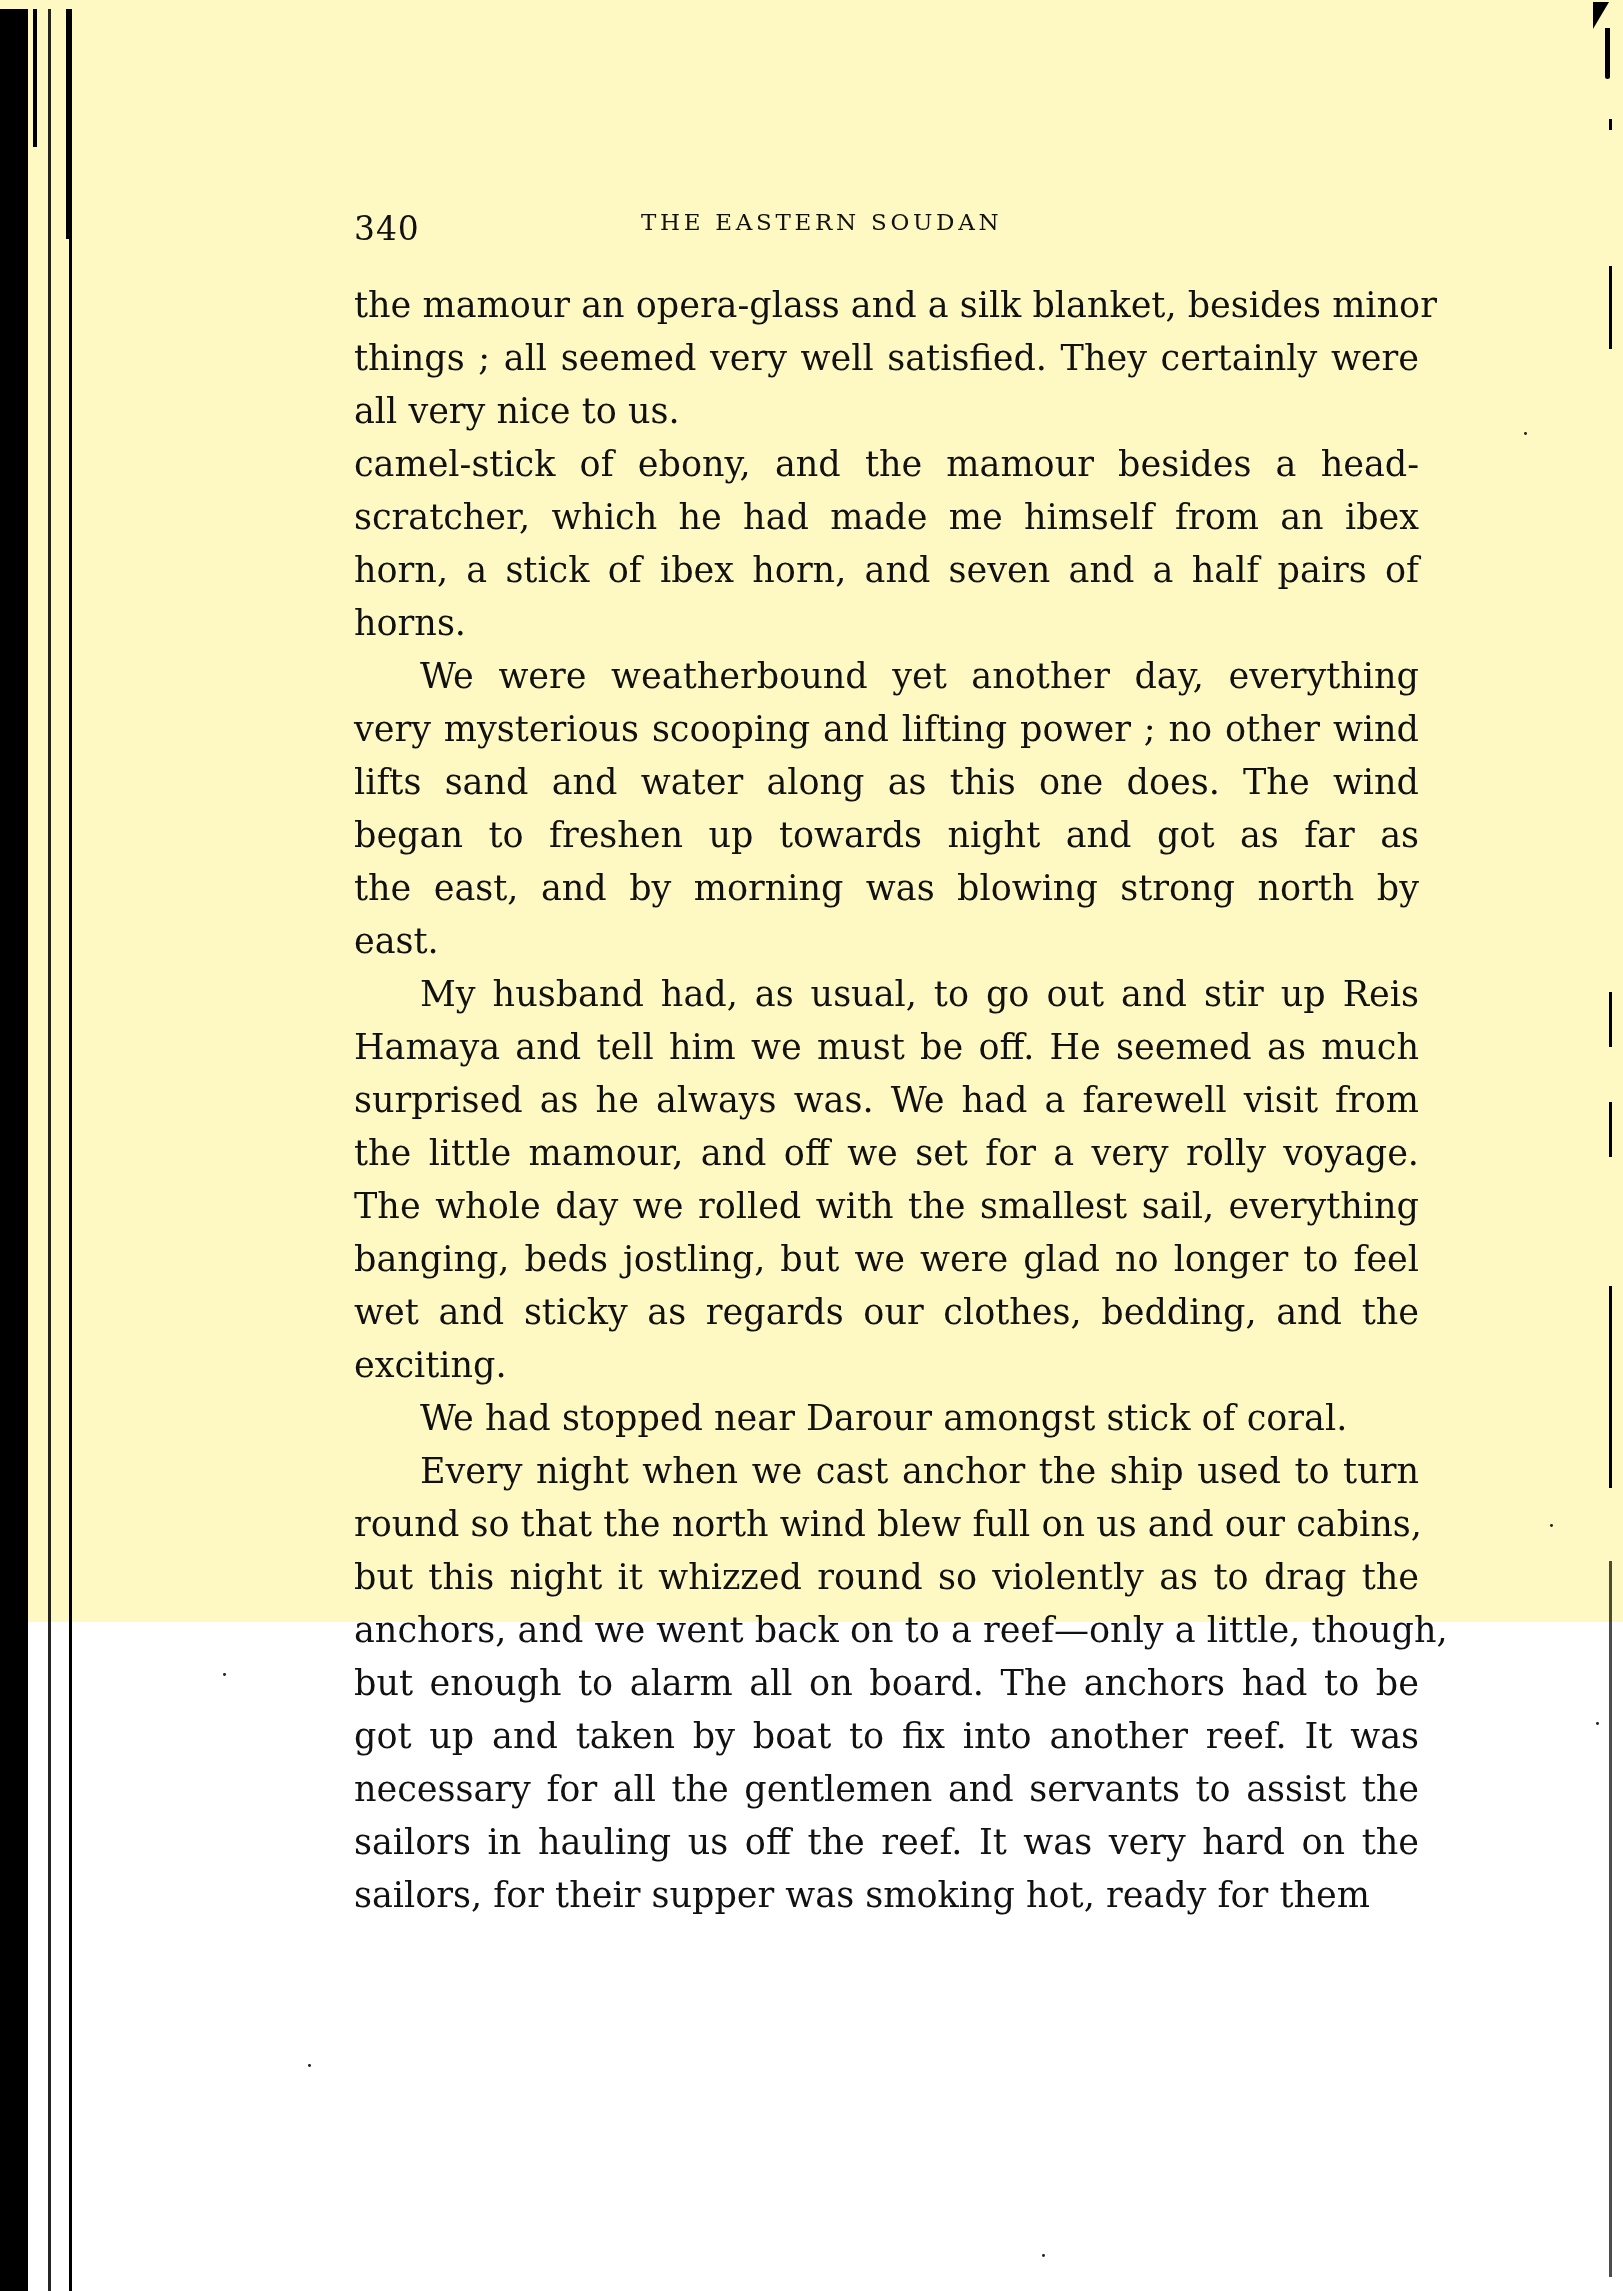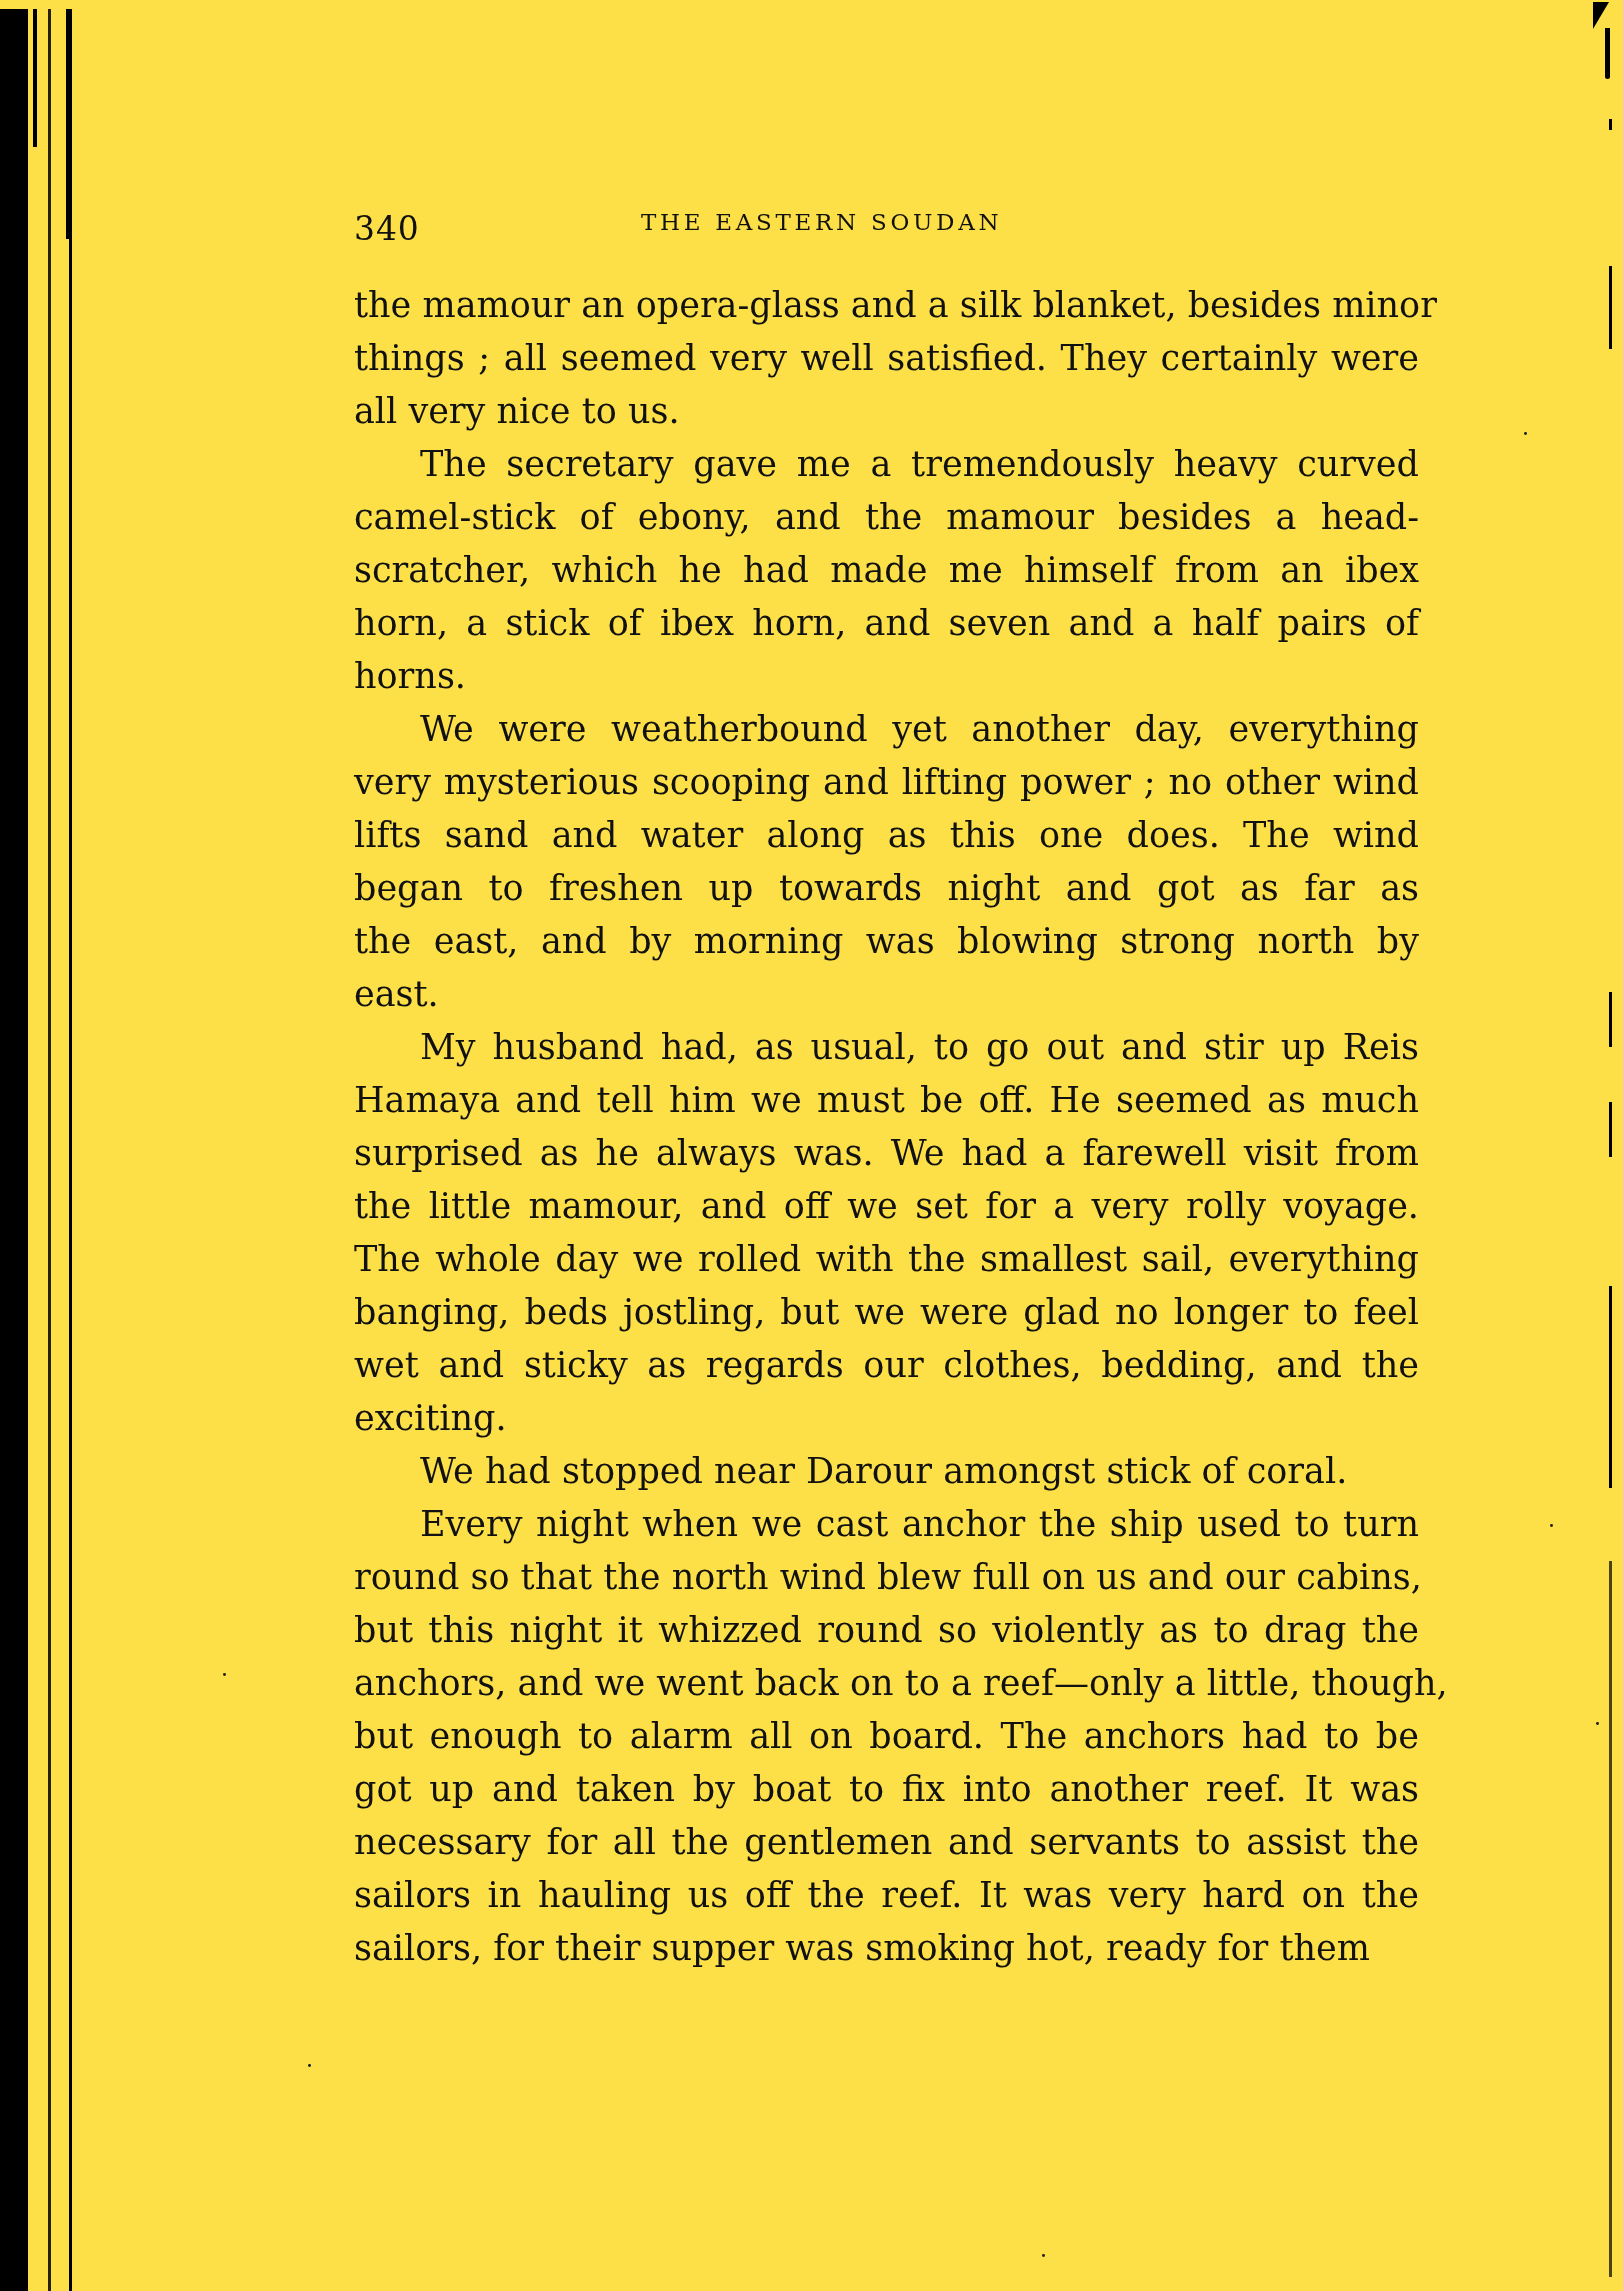--- a/index.html
+++ b/index.html
@@ -1,17 +1,17 @@
 <!DOCTYPE html>
 <html style="font-size:14.7px"><head>
 <meta charset="utf-8">
 <style>
   html, body { margin: 0; padding: 0; background: #ffffff; }
   body { width: 1624px; height: 2291px; position: relative; overflow: hidden; font-family: "DejaVu Serif", "Liberation Serif", serif; color: #111; }
-  .page { position: absolute; left: 0; top: 0; width: 1624px; height: 2291px; background: #fde047; }
+  .page { position: absolute; left: 0; top: 0; width: 1624px; height: 1622px; background: #fef9c3; }
   .binding-strip { position: absolute; left: 0; top: 9.2px; width: 27.5px; height: 2282px; background: #000; }
   .binding-line1 { position: absolute; left: 33px; top: 9.2px; width: 3.7px; height: 138px; background: #000; }
   .binding-line2 { position: absolute; left: 48px; top: 9.2px; width: 2.8px; height: 2282px; background: #000; opacity: .85; }
   .binding-line3 { position: absolute; left: 66px; top: 9.2px; width: 5.5px; height: 230px; background: #000; }
   .binding-line4 { position: absolute; left: 69px; top: 230px; width: 2.8px; height: 2062px; background: #000; }
   .right-mark-top { position: absolute; left: 1593px; top: 1.8px; width: 0; height: 0; border-left: 16.5px solid #000; border-bottom: 27.5px solid transparent; }
   .right-mark-curve { position: absolute; left: 1605px; top: 27.5px; width: 4.6px; height: 51px; background: #000; border-radius: 0 0 2.8px 2.8px; }
   .right-line { position: absolute; left: 1609px; width: 2.8px; background: #000; }
   .speck { position: absolute; width: 2.8px; height: 2.8px; background: #222; border-radius: 50%; }
   .running-head { position: absolute; top: 209px; left: 354px; width: 1070px; height: 46px; }
@@ -53,21 +53,20 @@
     <span class="running-title">THE EASTERN SOUDAN</span>
   </div>
 
   <div class="body-text" id="body-text">
       <p>
         <span class="line">the mamour an opera-glass and a silk blanket, besides minor</span>
         <span class="line">things ; all seemed very well satisfied.  They certainly were</span>
         <span class="line last">all very nice to us.</span>
       </p>
       <p>
-        <span class="line" style="padding-left: 66px;">The secretary gave me a tremendously heavy curved</span>
         <span class="line">camel-stick of ebony, and the mamour besides a head-</span>
         <span class="line">scratcher, which he had made me himself from an ibex</span>
         <span class="line">horn, a stick of ibex horn, and seven and a half pairs of</span>
         <span class="line last">horns.</span>
       </p>
       <p>
         <span class="line" style="padding-left: 66px;">We were weatherbound yet another day, everything</span>
         <span class="line">very mysterious scooping and lifting power ; no other wind</span>
         <span class="line">lifts sand and water along as this one does.  The wind</span>
         <span class="line">began to freshen up towards night and got as far as</span>

